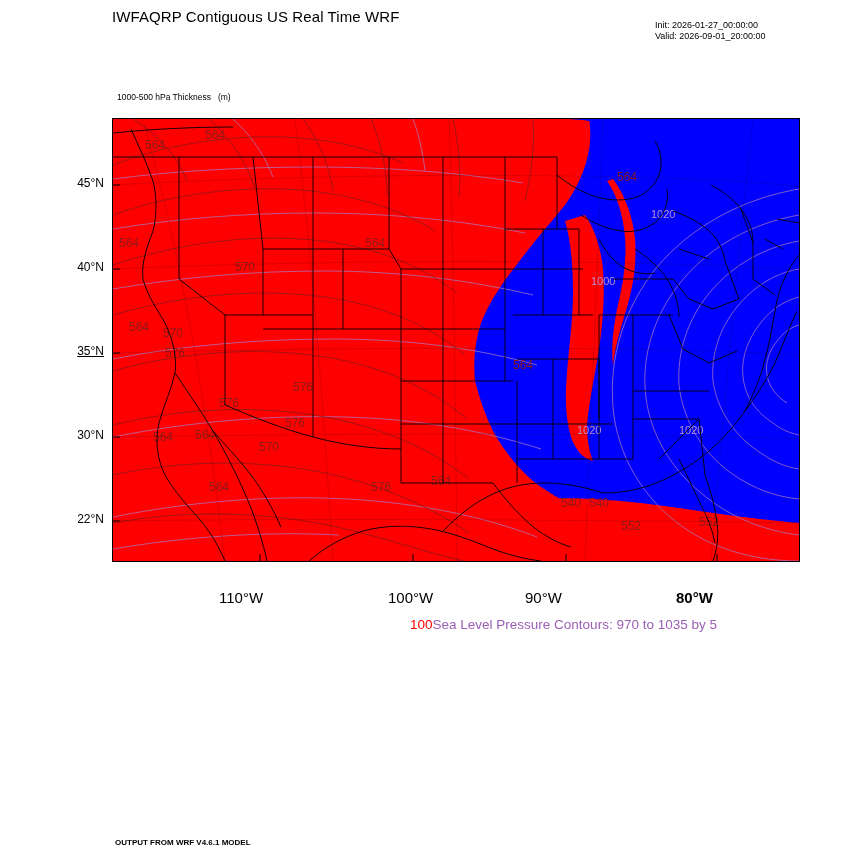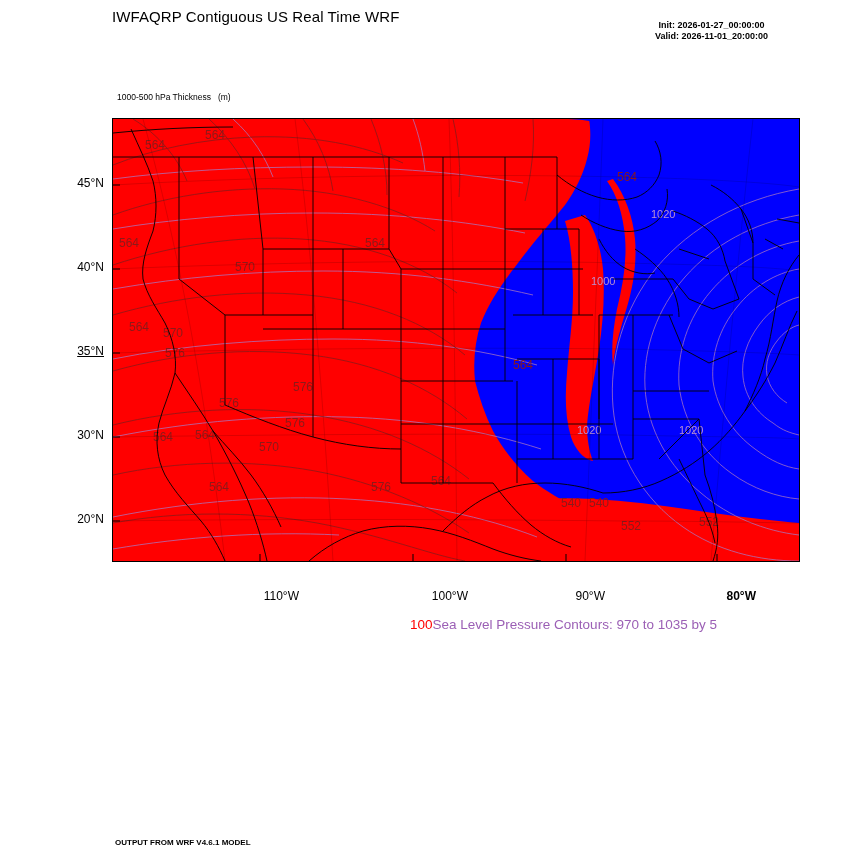--- a/index.html
+++ b/index.html
@@ -31,24 +31,23 @@
     font-weight: 400;
     letter-spacing: 0.1px;
     white-space: nowrap;
   }
 
   
   #runinfo {
     left: 655px;
     top: 20px;
     font-size: 9px;
-    font-weight: bold;
+    font-weight: normal;
     line-height: 11px;
     white-space: nowrap;
-    text-align: center;
   }
 
   
   #fieldlist {
     left: 117px;
     top: 69px;
     font-size: 8.5px;
     line-height: 11.5px;
     white-space: pre;
   }
@@ -67,22 +66,22 @@
   #mapsvg { display: block; }
 
   
   .ytick {
     font-size: 12px;
     text-align: right;
     width: 70px;
     white-space: nowrap;
   }
   .xtick {
-    font-size: 12px;
-    text-align: right;
+    font-size: 15px;
+    text-align: left;
     width: 80px;
     white-space: nowrap;
   }
 
   
   #caption {
     left: 410px;
     top: 617px;
     font-size: 13.5px;
     color: #9b5fb5;
@@ -104,34 +103,34 @@
 </style>
 </head>
 <body>
 
 <div id="root">
 
   <div class="abs" id="title">IWFAQRP Contiguous US Real Time WRF</div>
 
   <div class="abs" id="runinfo">
     <div>Init: 2026-01-27_00:00:00</div>
-    <div>Valid: 2026-11-01_20:00:00</div>
+    <div>Valid: 2026-09-01_20:00:00</div>
   </div>
 
   <div class="abs" id="fieldlist">
     <div>1000-500 hPa Thickness   (m)</div>
     <div>1000-500 hPa Thickness   (m)</div>
     <div>Sea Level Pressure   (hPa)</div>
   </div>
 
   <div class="abs ytick" style="left:34px; top:176px;">45°N</div>
   <div class="abs ytick" style="left:34px; top:260px;text-align:right;">40°N</div>
   <div class="abs ytick" style="left:34px; top:344px;text-decoration:underline;">35°N</div>
   <div class="abs ytick" style="left:34px; top:428px;">30°N</div>
-  <div class="abs ytick" style="left:34px; top:512px;">20°N</div>
+  <div class="abs ytick" style="left:34px; top:512px;">22°N</div>
 
   <div class="abs xtick" style="left:219px; top:589px;">110°W</div>
   <div class="abs xtick" style="left:388px; top:589px;">100°W</div>
   <div class="abs xtick" style="left:525px; top:589px;">90°W</div>
   <div class="abs xtick" style="left:676px; top:589px;font-weight:bold;">80°W</div>
 
   <div class="abs" id="mapframe">
     <svg id="mapsvg" width="686" height="442" viewBox="0 0 686 442">
       <defs>
         <clipPath id="mapclip">

